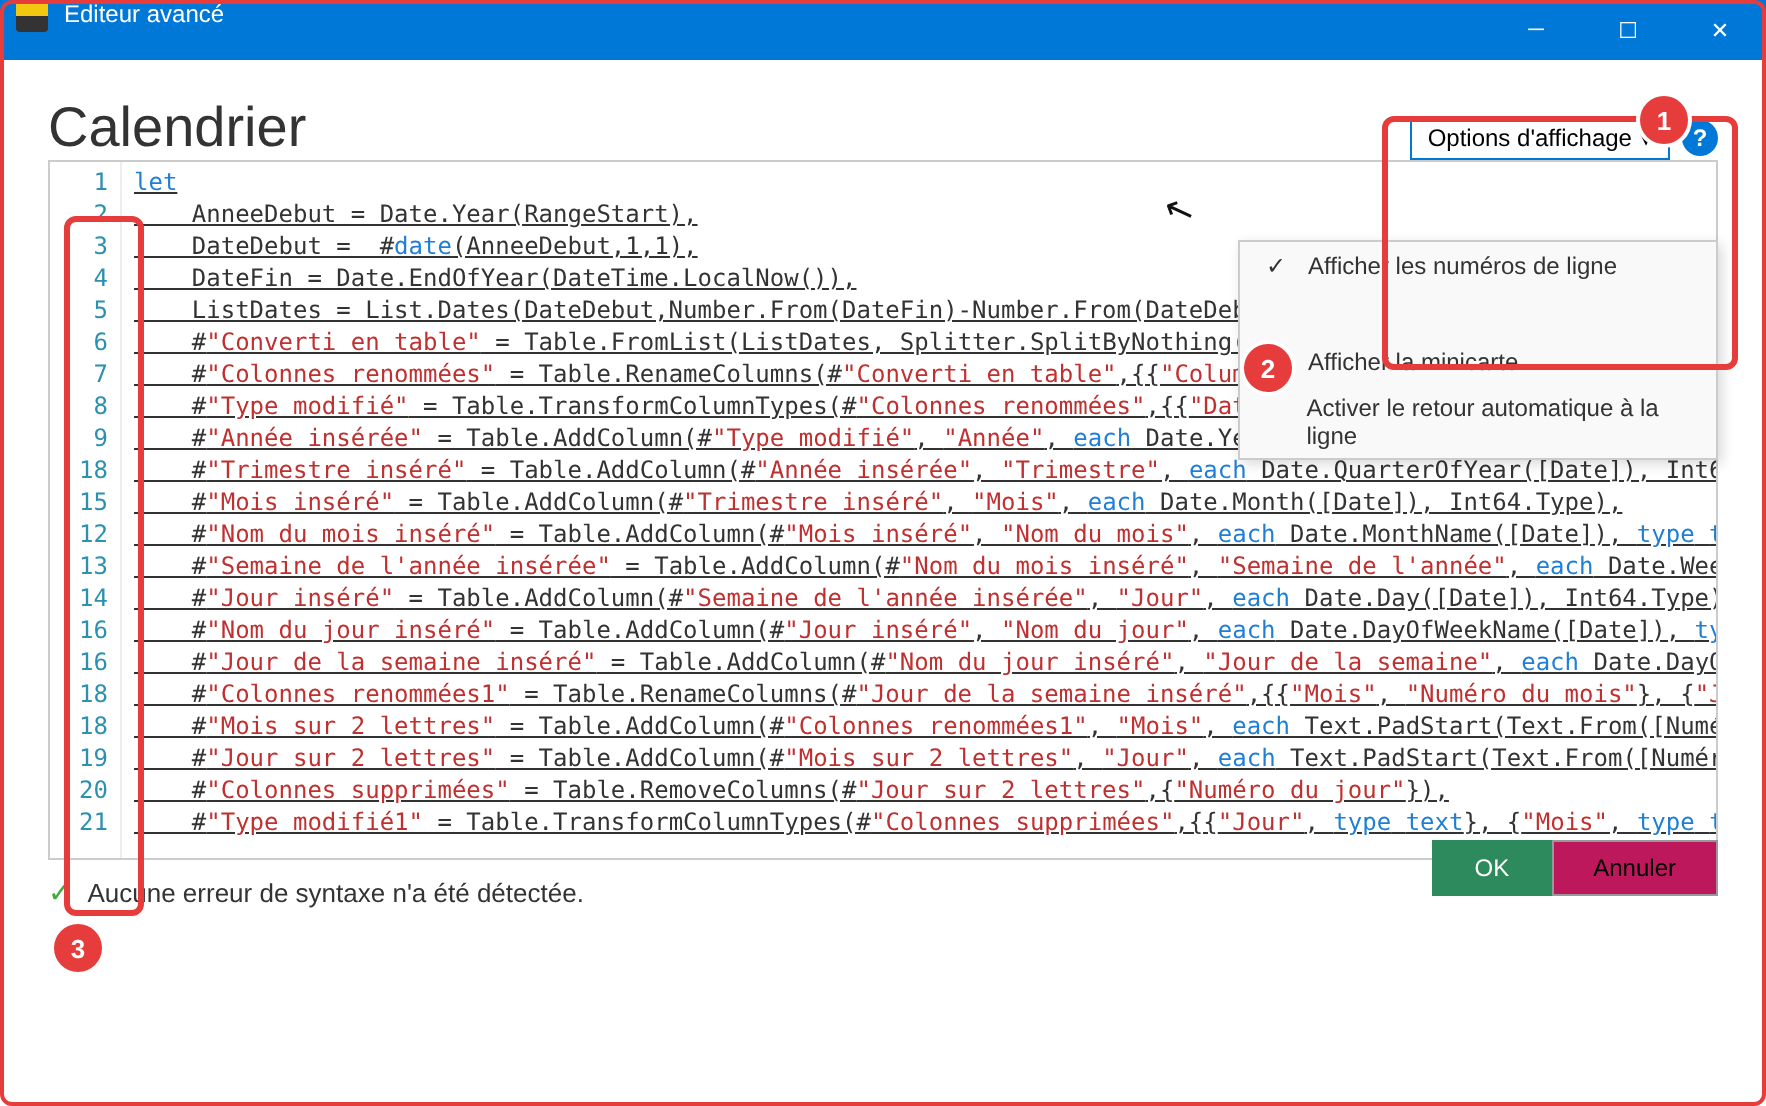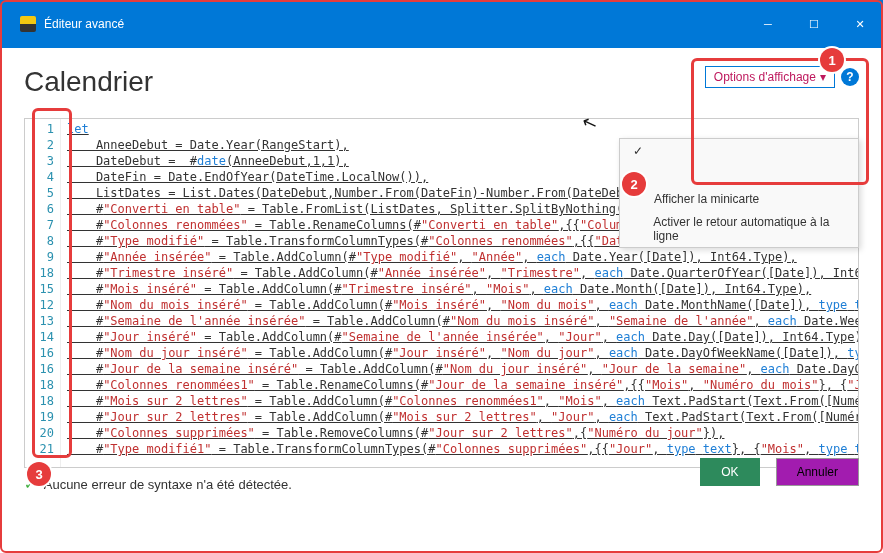--- a/index.html
+++ b/index.html
@@ -11,41 +11,41 @@
       position: relative;
       overflow: hidden;
     }
     
     .red-frame { position: absolute; inset: 0; border: 2px solid #e63c3c; border-radius: 6px; pointer-events: none; z-index: 100; }
 
     
     .titlebar {
       background: #0078d7;
       color: #fff;
-      height: 48px;
+      height: 30px;
       display: flex;
-      align-items: center;
-      padding-left: 20px;
+      align-items: flex-start;
+      padding-left: 8px;
       font-size: 12px;
     }
     .titlebar-icon {
       width: 16px; height: 16px; margin-right: 8px;
       background: linear-gradient(#f2c811 50%, #333 50%);
       border-radius: 2px;
     }
     .titlebar-spacer { flex: 1; }
     .window-btn { width: 46px; height: 30px; display: flex; align-items: center; justify-content: center; color: #fff; font-size: 11px; }
 
     
     .content { padding: 18px 24px 12px 24px; position: relative; }
-    .heading-row { display: flex; align-items: flex-start; justify-content: space-between; margin-bottom: 20px; }
+    .heading-row { display: flex; align-items: flex-end; justify-content: space-between; margin-bottom: 0; }
     .page-title { font-size: 28px; font-weight: 300; color: #333; }
     .options-wrap { display: flex; align-items: center; gap: 6px; }
     .options-btn {
-      border: 1px solid #0078d7; background: #fff; color: #be185d;
+      border: 1px solid #0078d7; background: #fff; color: #000000;
       font-size: 12px; padding: 3px 8px; display: inline-flex;
       align-items: center; gap: 4px; cursor: pointer;
     }
     .help-icon {
       width: 18px; height: 18px; border-radius: 50%;
       background: #0078d7; color: #fff; font-size: 12px; font-weight: 700;
       display: flex; align-items: center; justify-content: center;
     }
 
     
@@ -78,22 +78,22 @@
       font-family: Consolas, monospace; font-size: 12px; color: #333;
       white-space: pre; overflow: hidden;
     }
     .code div { height: 16px; line-height: 16px; text-decoration: underline; }
     .kw { color: #1f7fd6; }
     .str { color: #c03030; }
 
     
     .status-row { display: flex; align-items: center; gap: 8px; margin-top: 8px; color: #333; font-size: 13px; }
     .status-check { color: #3cad3c; font-size: 14px; }
-    .btn-row { position: absolute; right: 24px; bottom: 18px; display: flex; gap: 16px; }
-    .btn { font-size: 12px; padding: 6px 20px; border: 1px solid #999; background: #a21caf; cursor: pointer; }
+    .btn-row { position: absolute; right: 24px; bottom: 18px; display: flex; gap: 0; }
+    .btn { font-size: 12px; padding: 6px 20px; border: 1px solid #999; background: #be185d; cursor: pointer; }
     .btn.primary { background: #2d8a5c; color: #fff; border-color: #2d8a5c; }
 
     
     .annot-box { position: absolute; border: 3px solid #e63c3c; border-radius: 6px; pointer-events: none; z-index: 80; }
     .callout {
       position: absolute; width: 24px; height: 24px; border-radius: 50%;
       background: #e63c3c; color: #fff; font-weight: 700; font-size: 13px;
       display: flex; align-items: center; justify-content: center;
       box-shadow: 0 0 0 2px #fff; z-index: 90;
     }
@@ -128,20 +128,21 @@
       </div>
       <div class="help-icon">?</div>
     </div>
   </div>
 
   <div class="cursor-arrow">↖</div>
 
   <div class="dropdown">
     <div class="dropdown-item">
       <span class="check">✓</span>
+      <span>Afficher les numéros de ligne</span>
     </div>
     <div class="dropdown-item">
       <span class="check"></span>
     </div>
     <div class="dropdown-item">
       <span class="check"></span>
       <span>Afficher la minicarte</span>
     </div>
     <div class="dropdown-item">
       <span class="check"></span>

